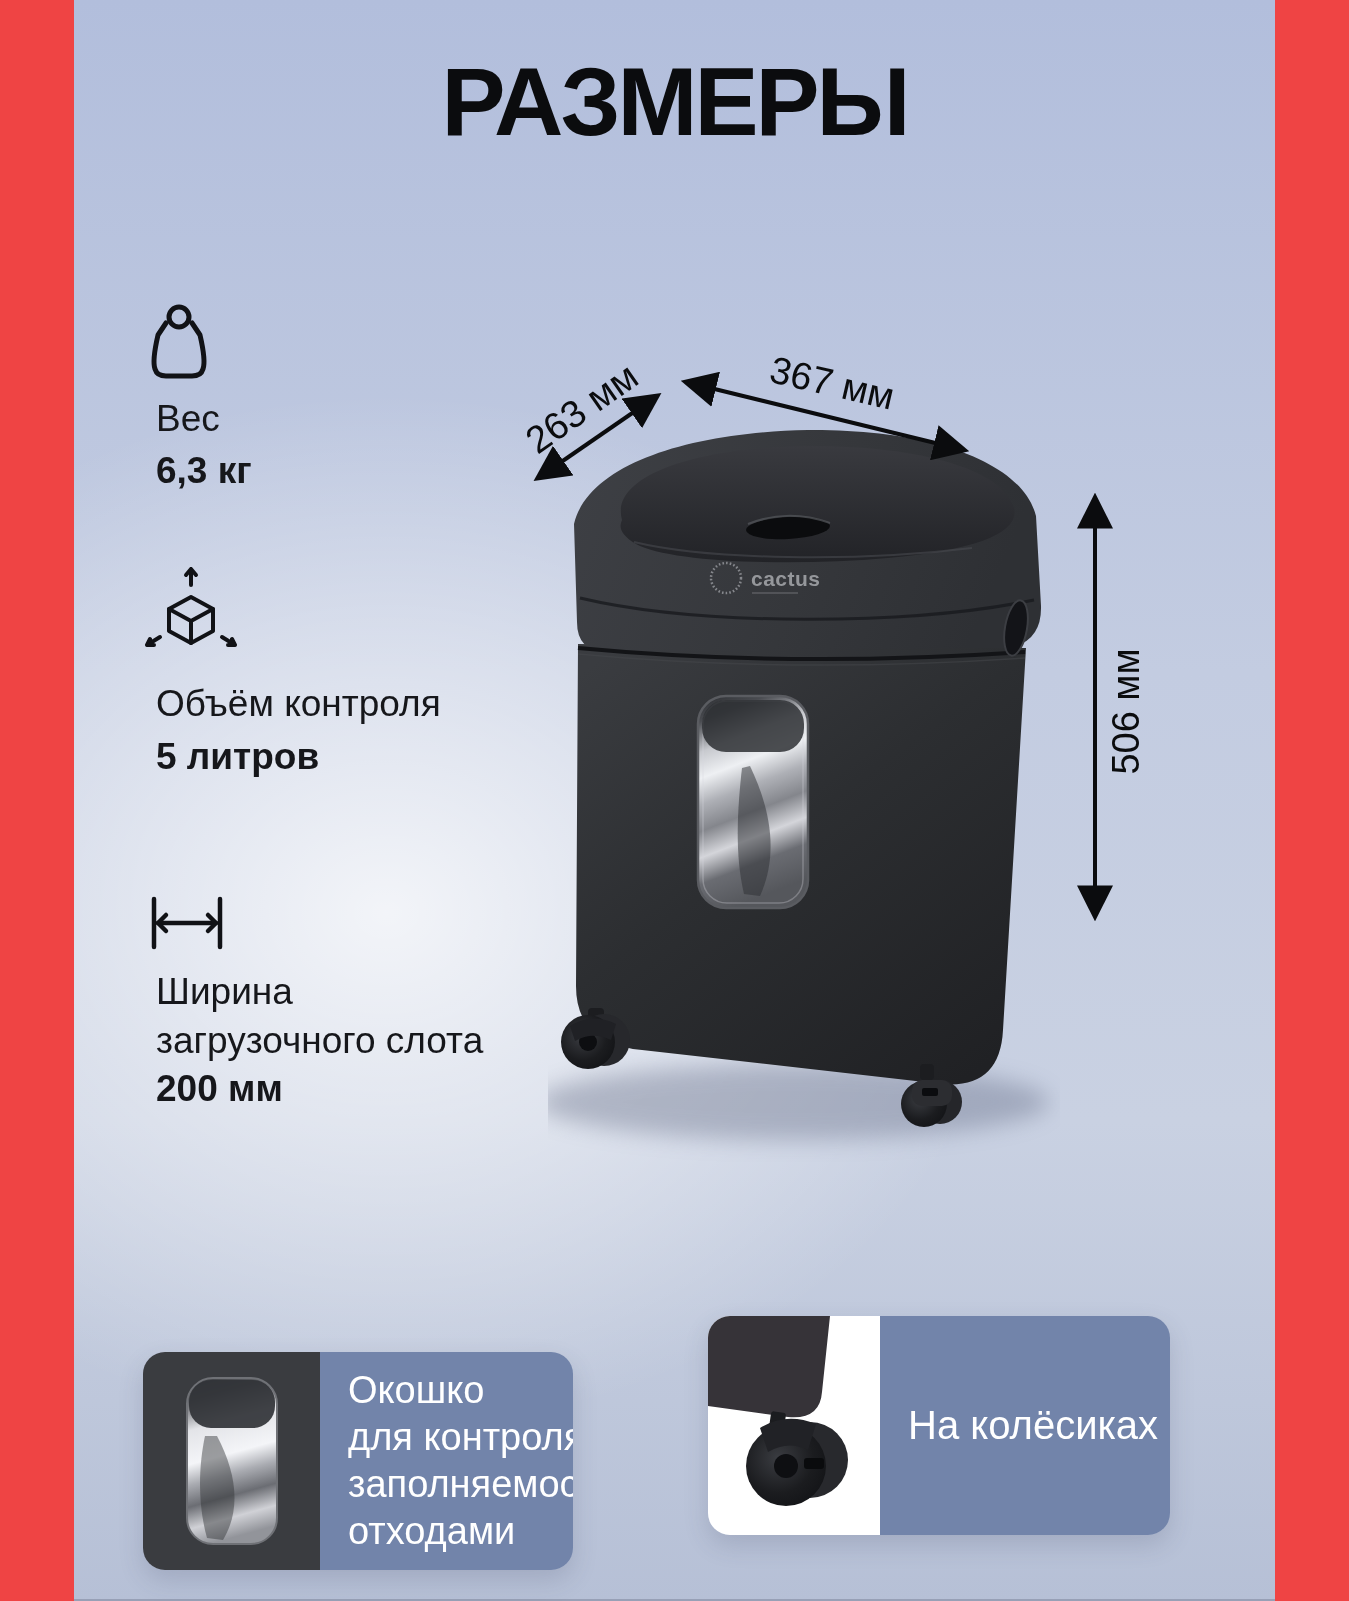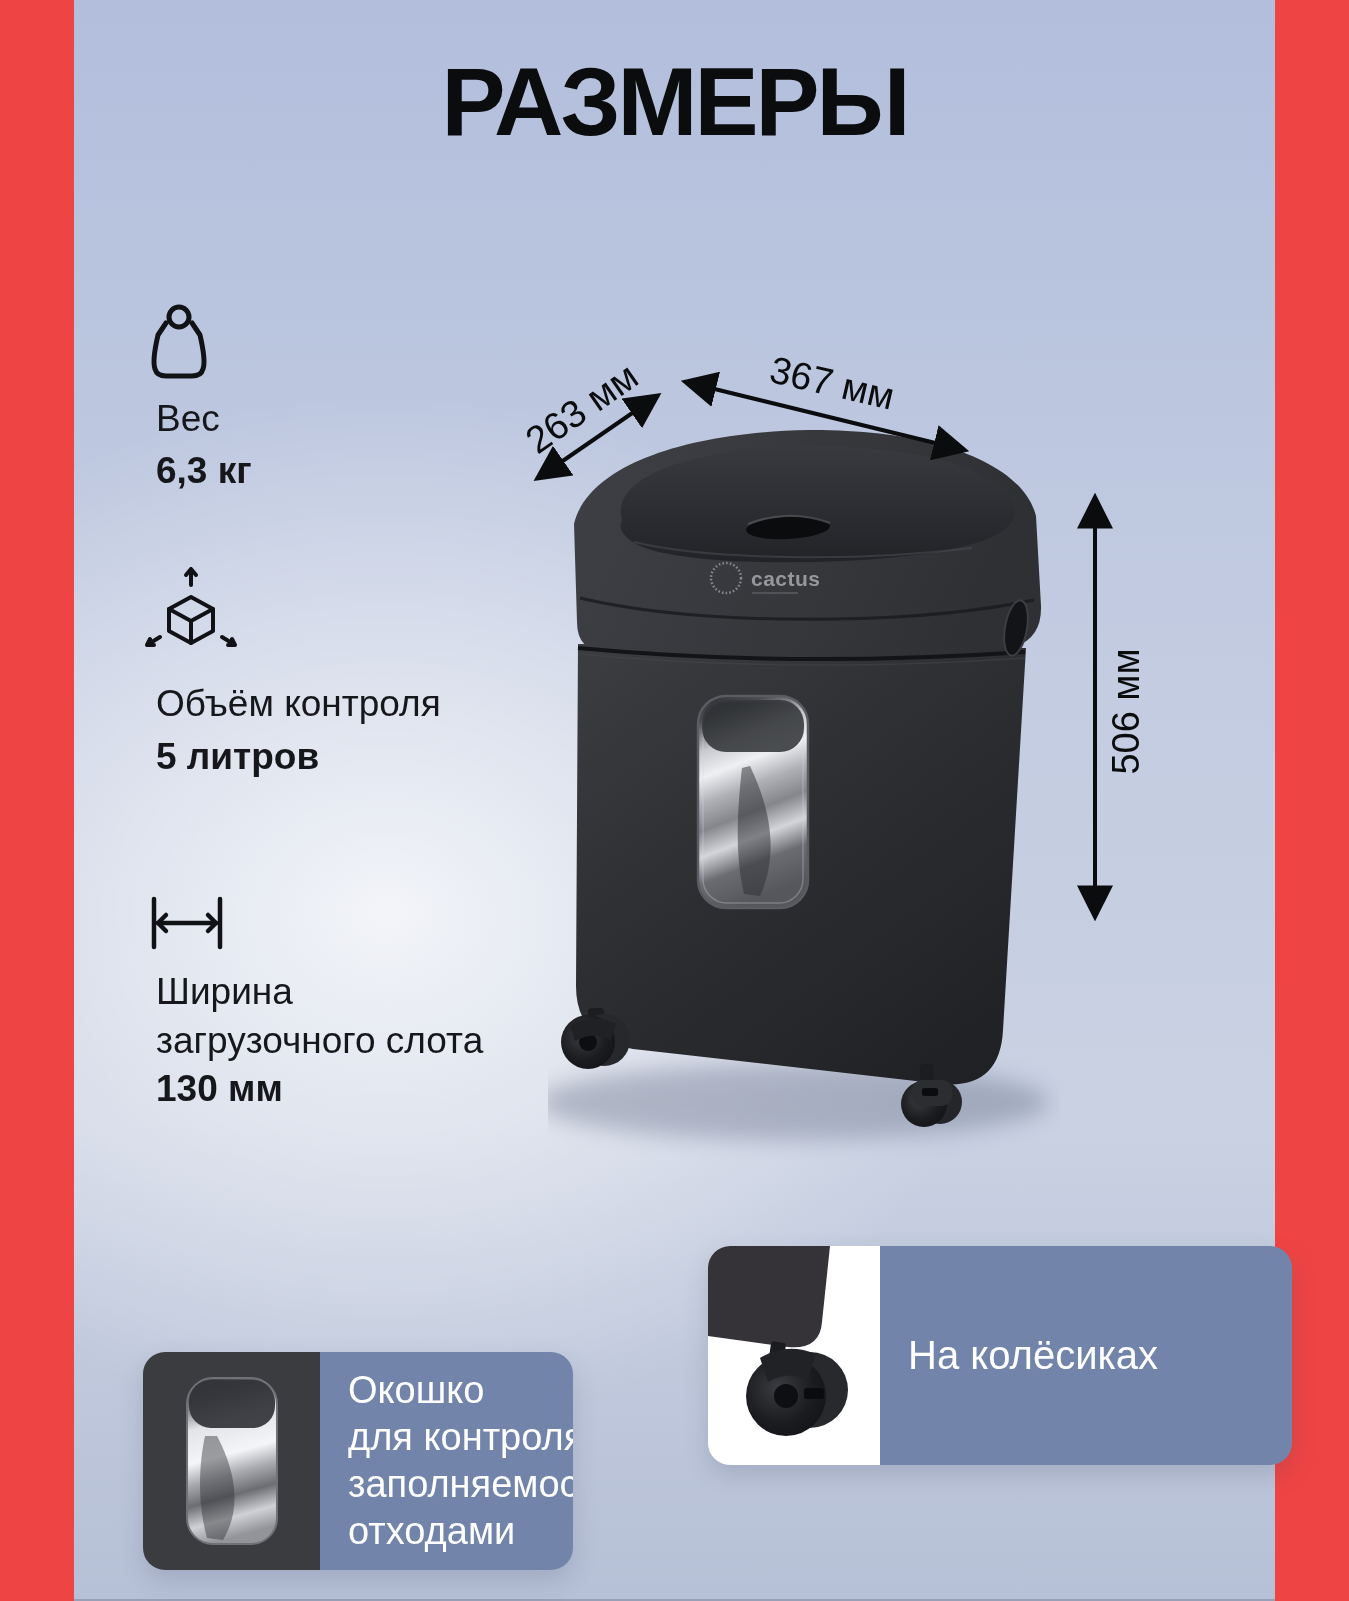--- a/index.html
+++ b/index.html
@@ -68,21 +68,21 @@
     <g stroke="#111216" stroke-width="4.5" fill="none" stroke-linecap="round">
       <line x1="4" y1="6" x2="4" y2="54"></line>
       <line x1="70" y1="6" x2="70" y2="54"></line>
       <line x1="8" y1="30" x2="66" y2="30"></line>
       <path d="M 16,22 L 8,30 L 16,38" stroke-linejoin="round"></path>
       <path d="M 58,22 L 66,30 L 58,38" stroke-linejoin="round"></path>
     </g>
   </svg>
   <div class="spec spec-label" style="top:968px">Ширина
 загрузочного слота</div>
-  <div class="spec spec-value" style="top:1068px">130 мм</div>
+  <div class="spec spec-value" style="top:1068px">200 мм</div>
 
   <svg class="pos-abs" style="left:548px;top:402px" width="512" height="760" viewBox="0 0 512 760">
     <defs>
       <linearGradient id="lidG" x1="0" y1="0" x2="0" y2="1">
         <stop offset="0" stop-color="#393a3f"></stop>
           <stop offset="1" stop-color="#222327"></stop>
       </linearGradient>
       <linearGradient id="headG" x1="0" y1="0" x2="1" y2="0.2">
         <stop offset="0" stop-color="#3e4045"></stop>
           <stop offset=".6" stop-color="#35373b"></stop>
@@ -191,21 +191,21 @@
         <rect x="46" y="28" width="86" height="48" rx="22" fill="#313337" opacity=".92"></rect>
         <path d="M 74,84 C 94,122 98,158 80,188 L 64,186 C 54,150 56,112 62,84 Z" fill="#2e3034" opacity=".45"></path>
       </svg>
     </div>
     <div class="card-text">Окошко
 для контроля
 заполняемости
 отходами</div>
   </div>
 
-  <div class="card" style="left:708px;top:1246px;width:584px;height:219px">
+  <div class="card" style="left:708px;top:1316px;width:462px;height:219px">
     <div class="card-img" style="width:172px;background:#ffffff">
       <svg width="172" height="219" viewBox="0 0 172 219">
         <defs>
           <radialGradient id="wheelG2" cx=".4" cy=".4" r=".8">
             <stop offset="0" stop-color="#3a3c41"></stop>
               <stop offset=".55" stop-color="#1b1c1f"></stop>
               <stop offset="1" stop-color="#0f1013"></stop>
           </radialGradient>
         </defs>
         <path d="M 0,0 L 122,0 L 114,76 Q 112,104 80,101 L 0,90 Z" fill="#363338"></path>

